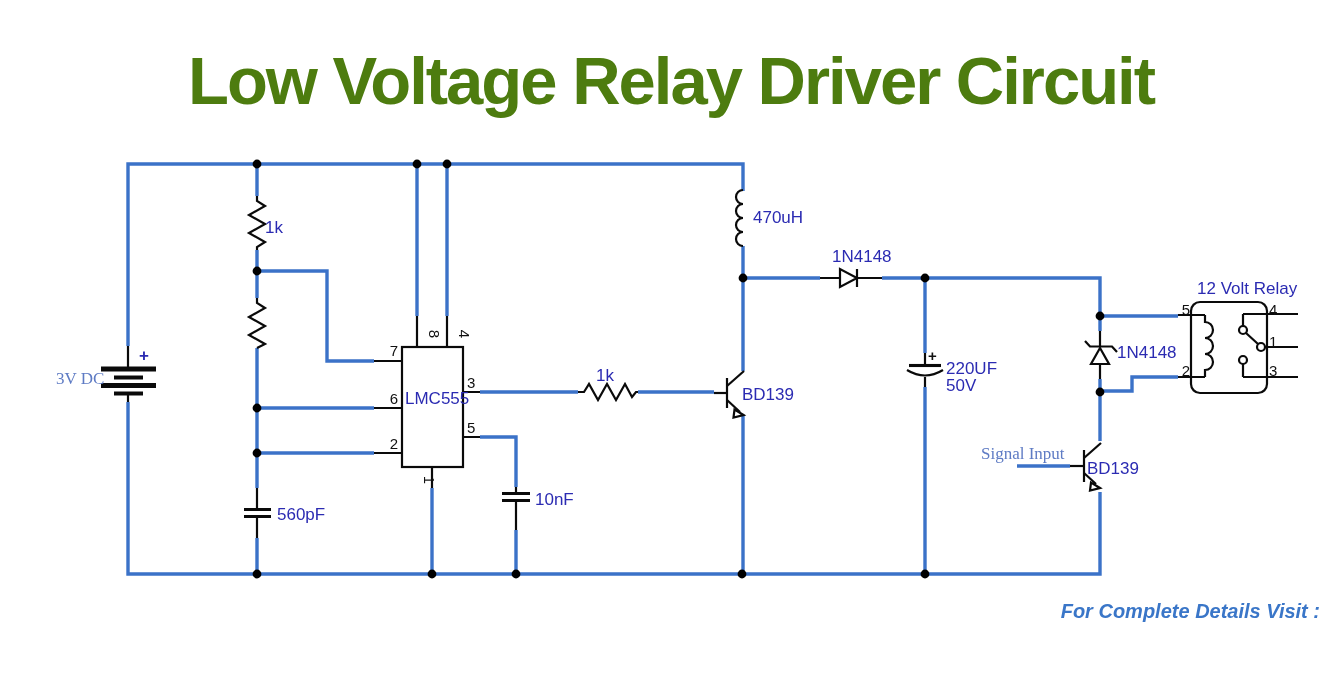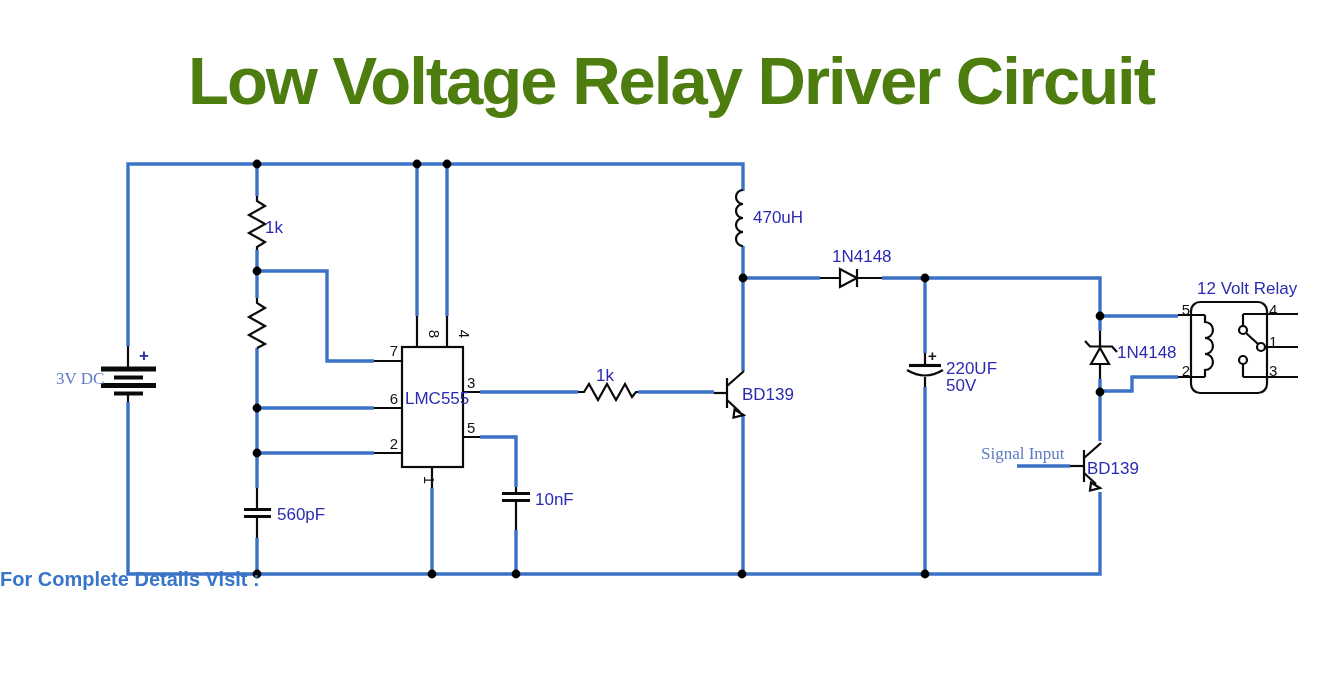--- a/index.html
+++ b/index.html
@@ -5,21 +5,21 @@
   html,body{margin:0;padding:0;}
   body{
     width:1342px;height:687px;position:relative;background:#ffffff;
     font-family:"Liberation Sans", sans-serif;overflow:hidden;
   }
   .page-title{
     position:absolute;left:0;top:42px;width:1342px;text-align:center;
     font-size:67px;font-weight:bold;color:#4d7c0f;letter-spacing:-2px;
   }
   .circuit-svg{position:absolute;left:0;top:0;}
-  .footer{position:absolute;left:0;top:568px;width:1320px;text-align:left;}
+  .footer{position:absolute;left:0;top:600px;width:1320px;text-align:right;font-style:italic;}
   .footer-line1{font-size:20px;font-weight:bold;color:#3A76C8;}
   .footer-line2{font-size:31px;font-weight:bold;color:#7C7C7C;letter-spacing:1px;margin-top:2px;}
 
   
   .wire{stroke:#3B72C8;stroke-width:3.4;fill:none;}
   .blk{stroke:#0a0a0a;stroke-width:2.2;fill:none;}
   .blk-thick{stroke:#0a0a0a;stroke-width:3.1;fill:none;}
   .comp-fill{fill:#ffffff;stroke:#0a0a0a;stroke-width:2.2;}
   .dot{fill:#000000;}
   .lbl{fill:#2B2BB2;font-size:17px;font-family:"Liberation Sans",sans-serif;}

